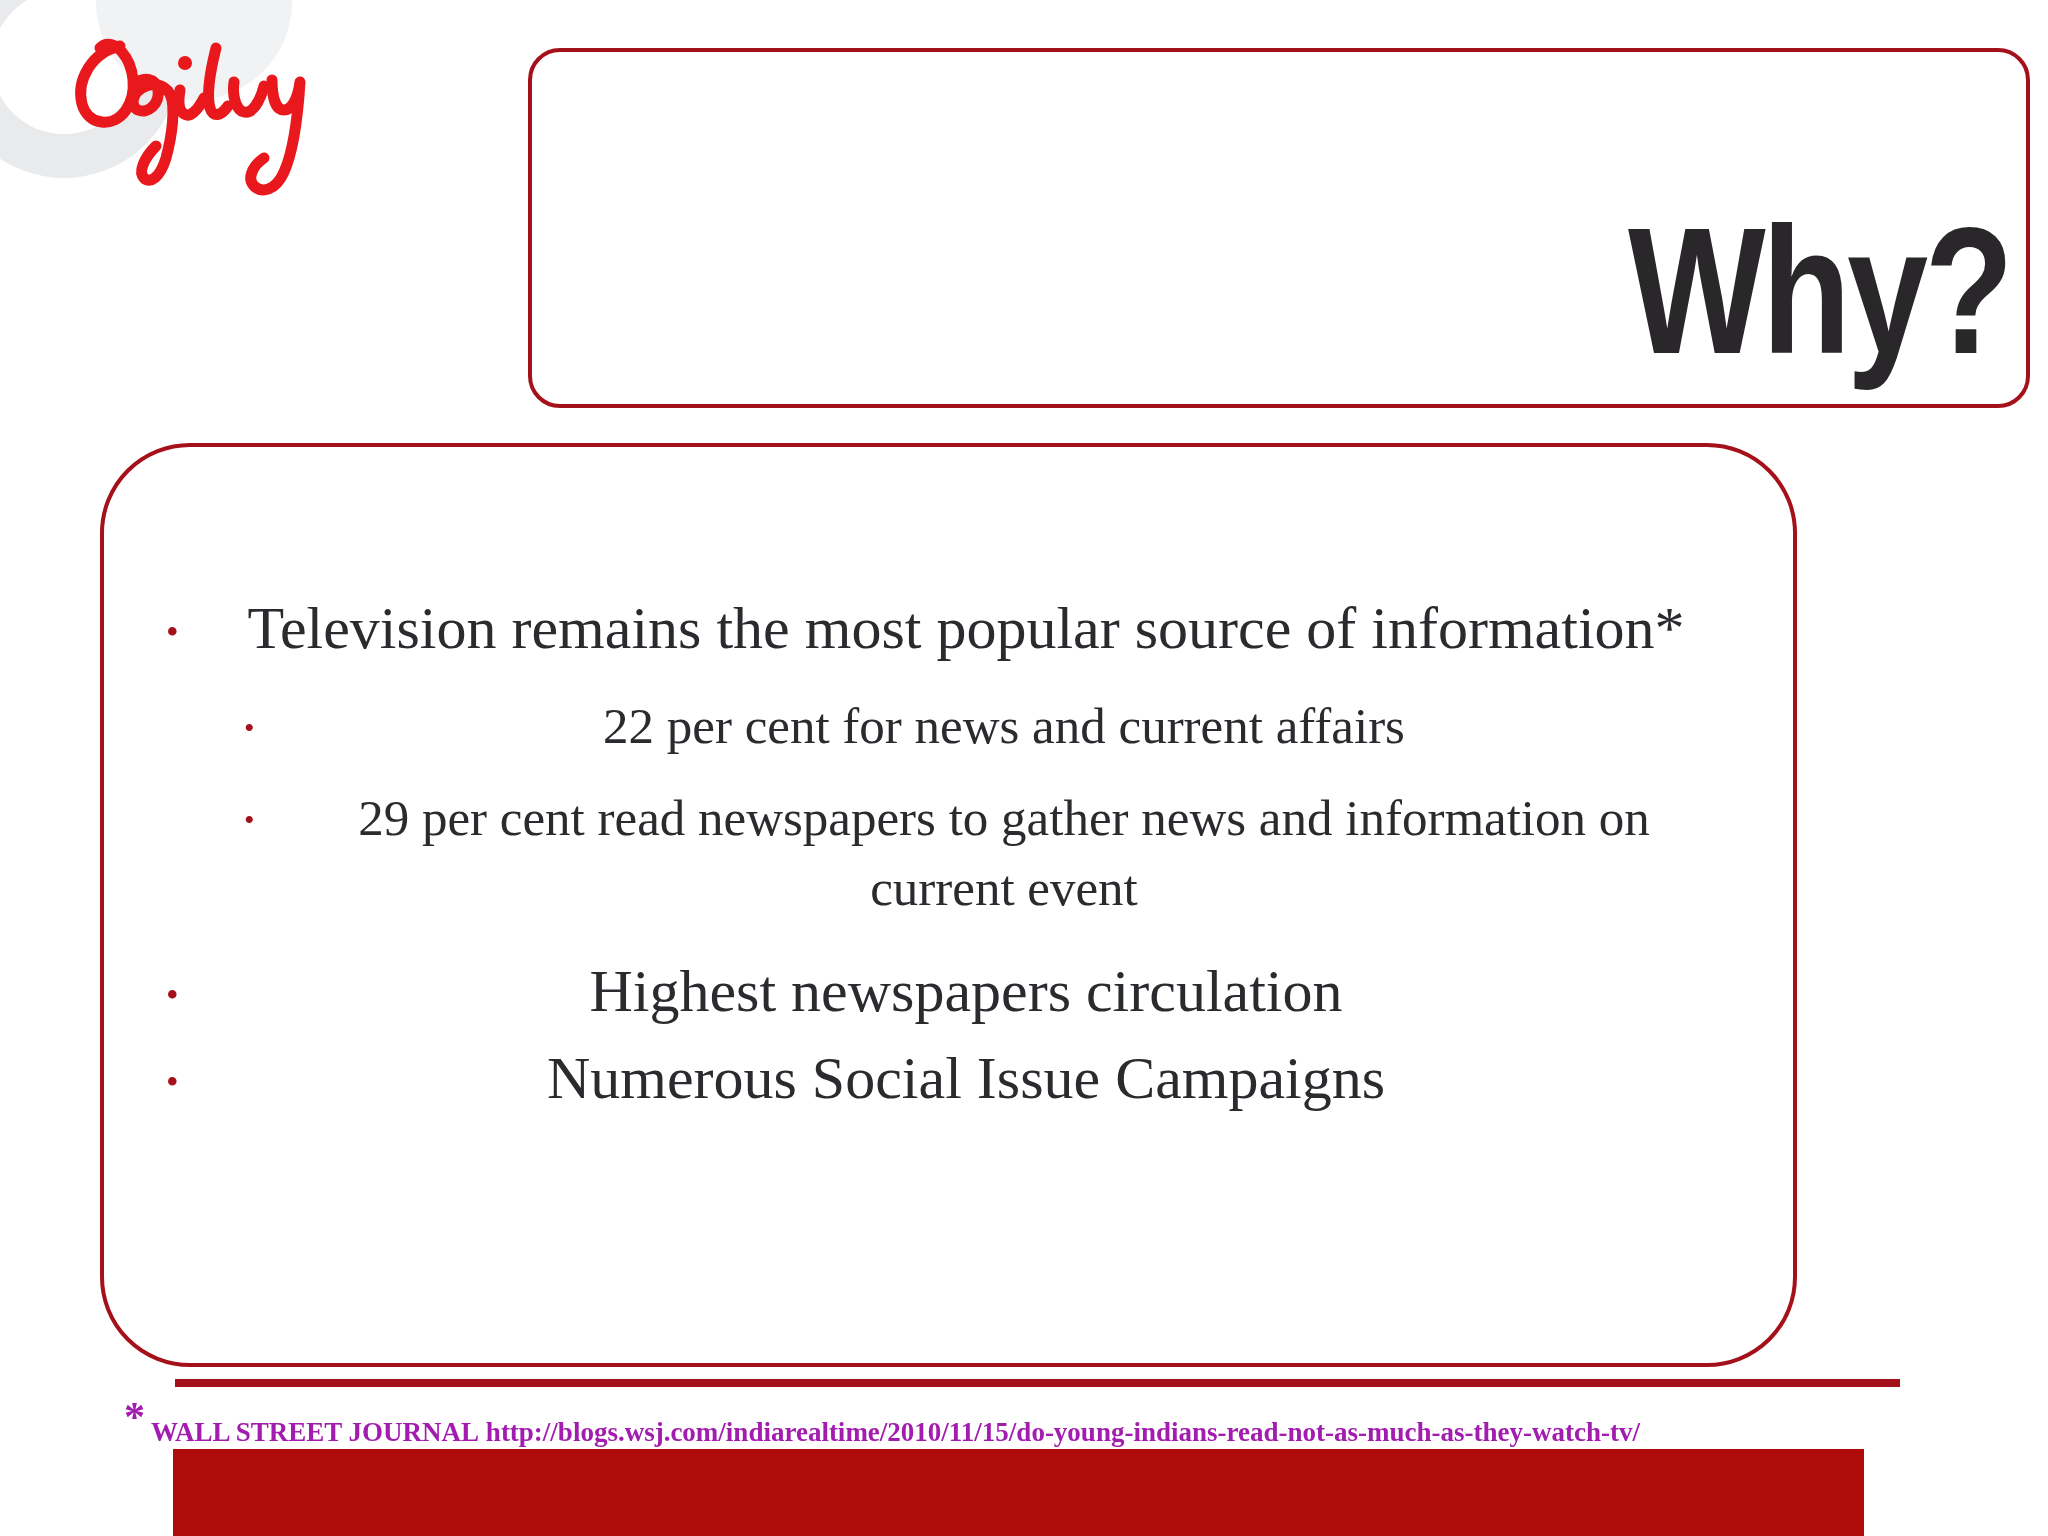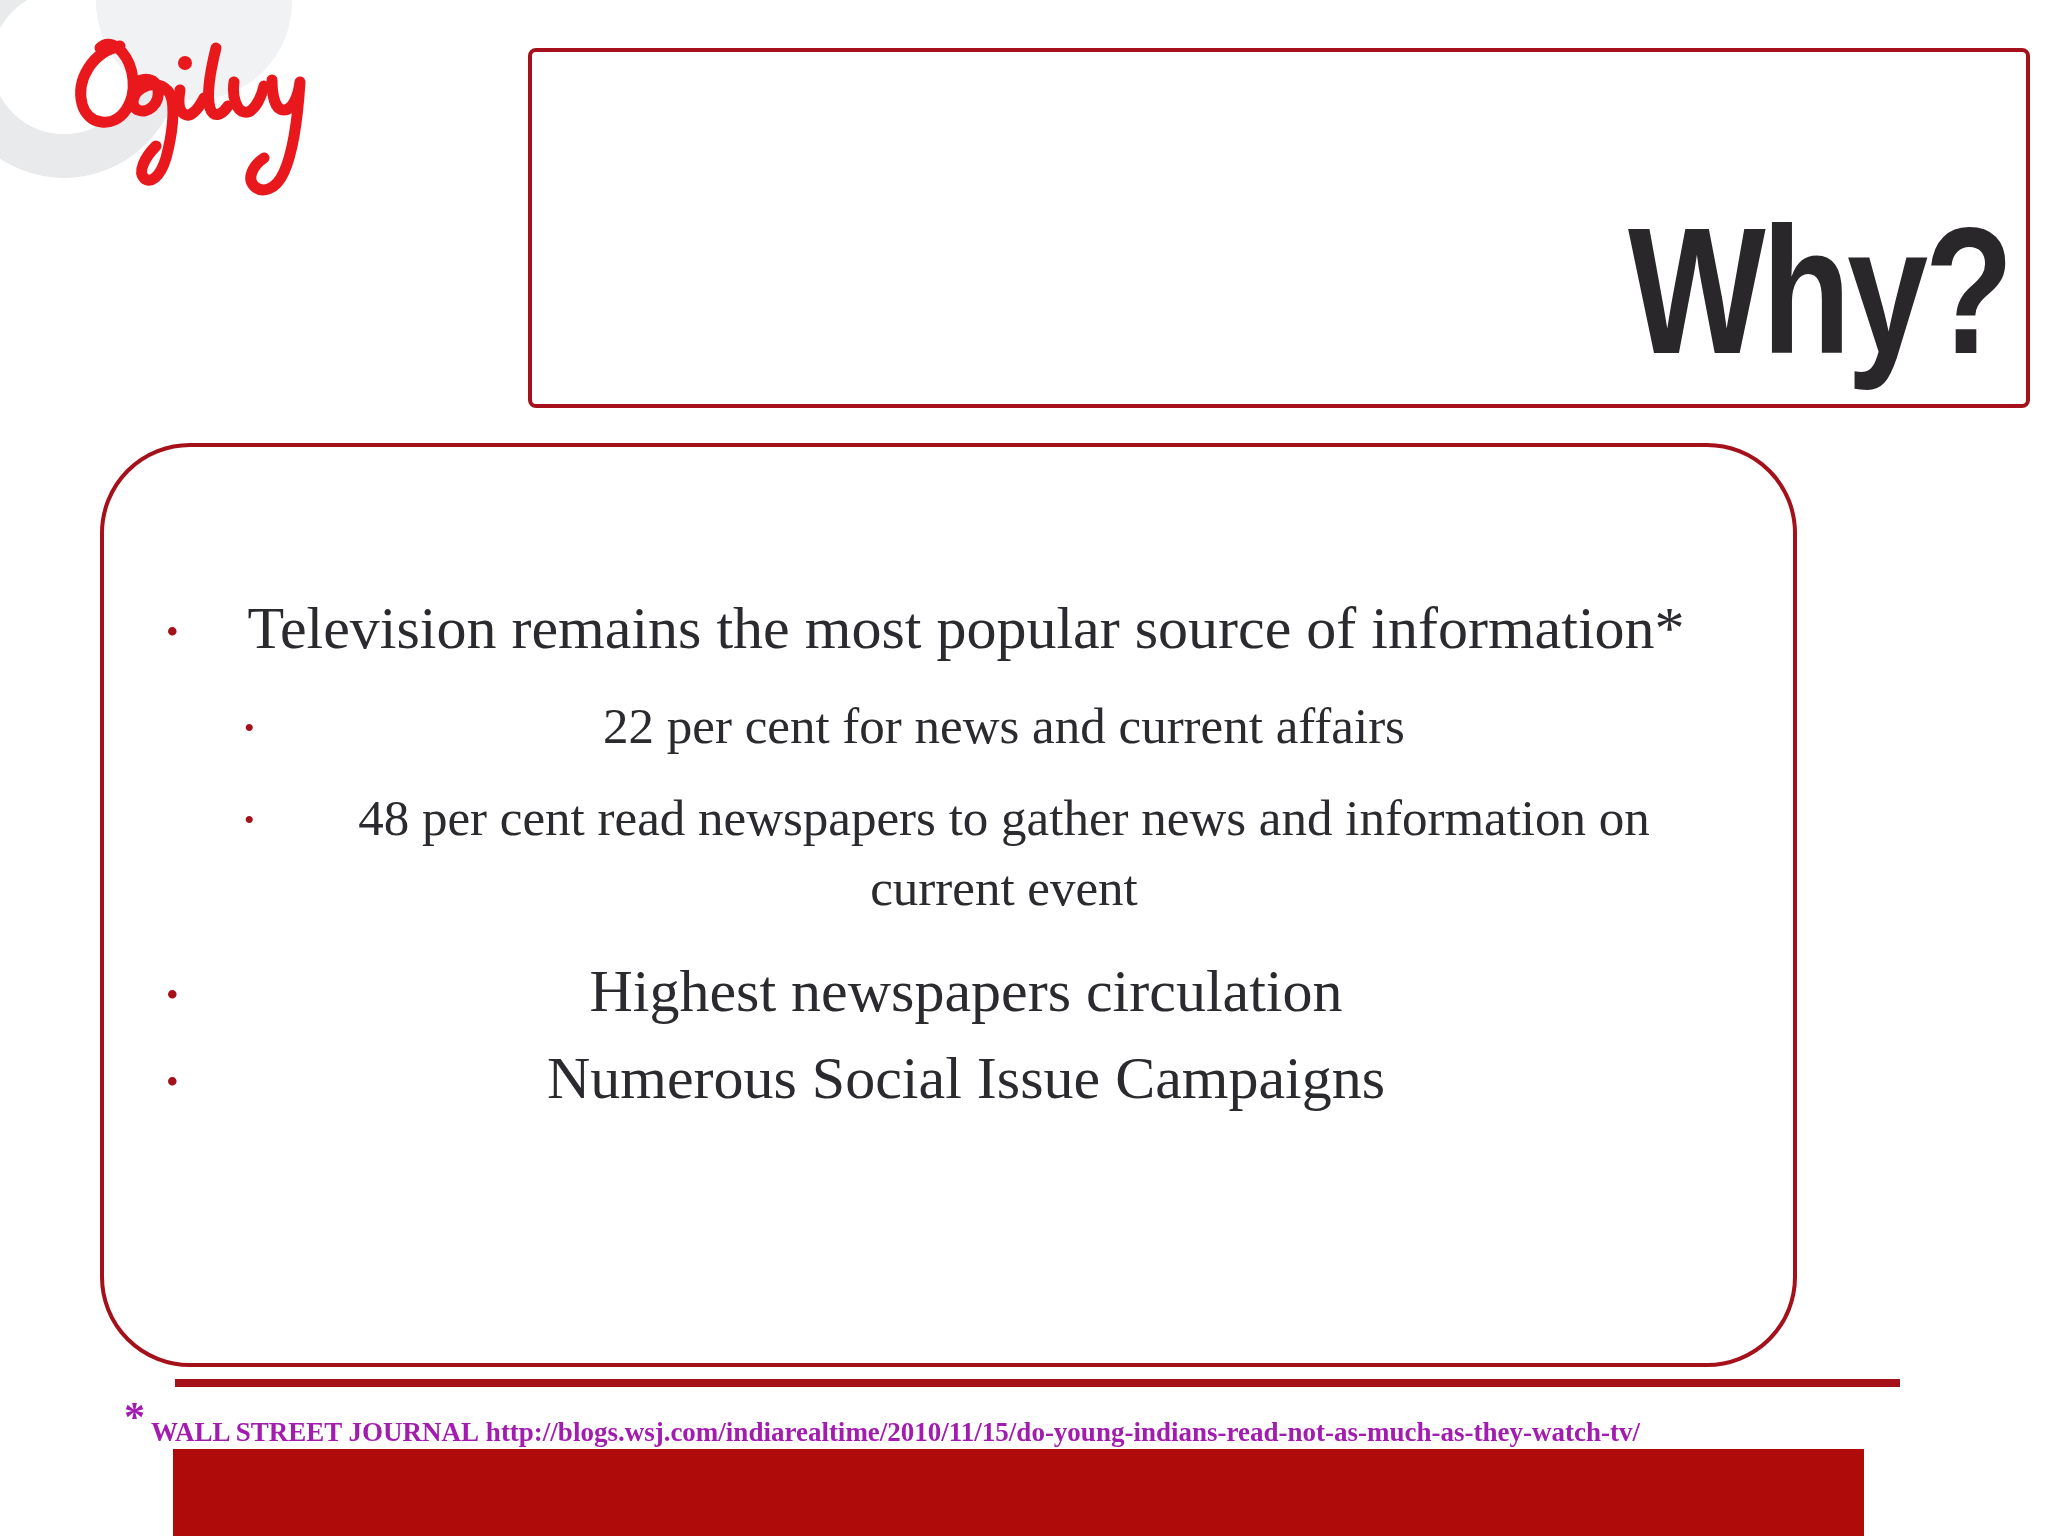--- a/index.html
+++ b/index.html
@@ -60,21 +60,21 @@
   }
 
   
   .title-box {
     position: absolute;
     left: 528px;
     top: 48px;
     width: 1502px;
     height: 360px;
     border: 4px solid #A5111A;
-    border-radius: 8px;
+    border-radius: 32px;
     box-sizing: border-box;
     background: transparent;
   }
   .title-text {
     position: absolute;
     right: 16px;
     top: 150px;
     font-family: "Liberation Sans", sans-serif;
     font-weight: 700;
     font-size: 152px;
@@ -234,21 +234,21 @@
 
     <div class="bullet lvl2">
       <span class="dot">•</span>
       <span class="txt">22 per cent for news and current affairs</span>
     </div>
 
     <div class="gap-b"></div>
 
     <div class="bullet lvl2">
       <span class="dot">•</span>
-      <span class="txt">48 per cent read newspapers to gather news and information on current event</span>
+      <span class="txt">29 per cent read newspapers to gather news and information on current event</span>
     </div>
 
     <div class="gap-c"></div>
 
     <div class="bullet lvl1">
       <span class="dot">•</span>
       <span class="txt">Highest newspapers circulation</span>
     </div>
 
     <div class="gap-d"></div>

